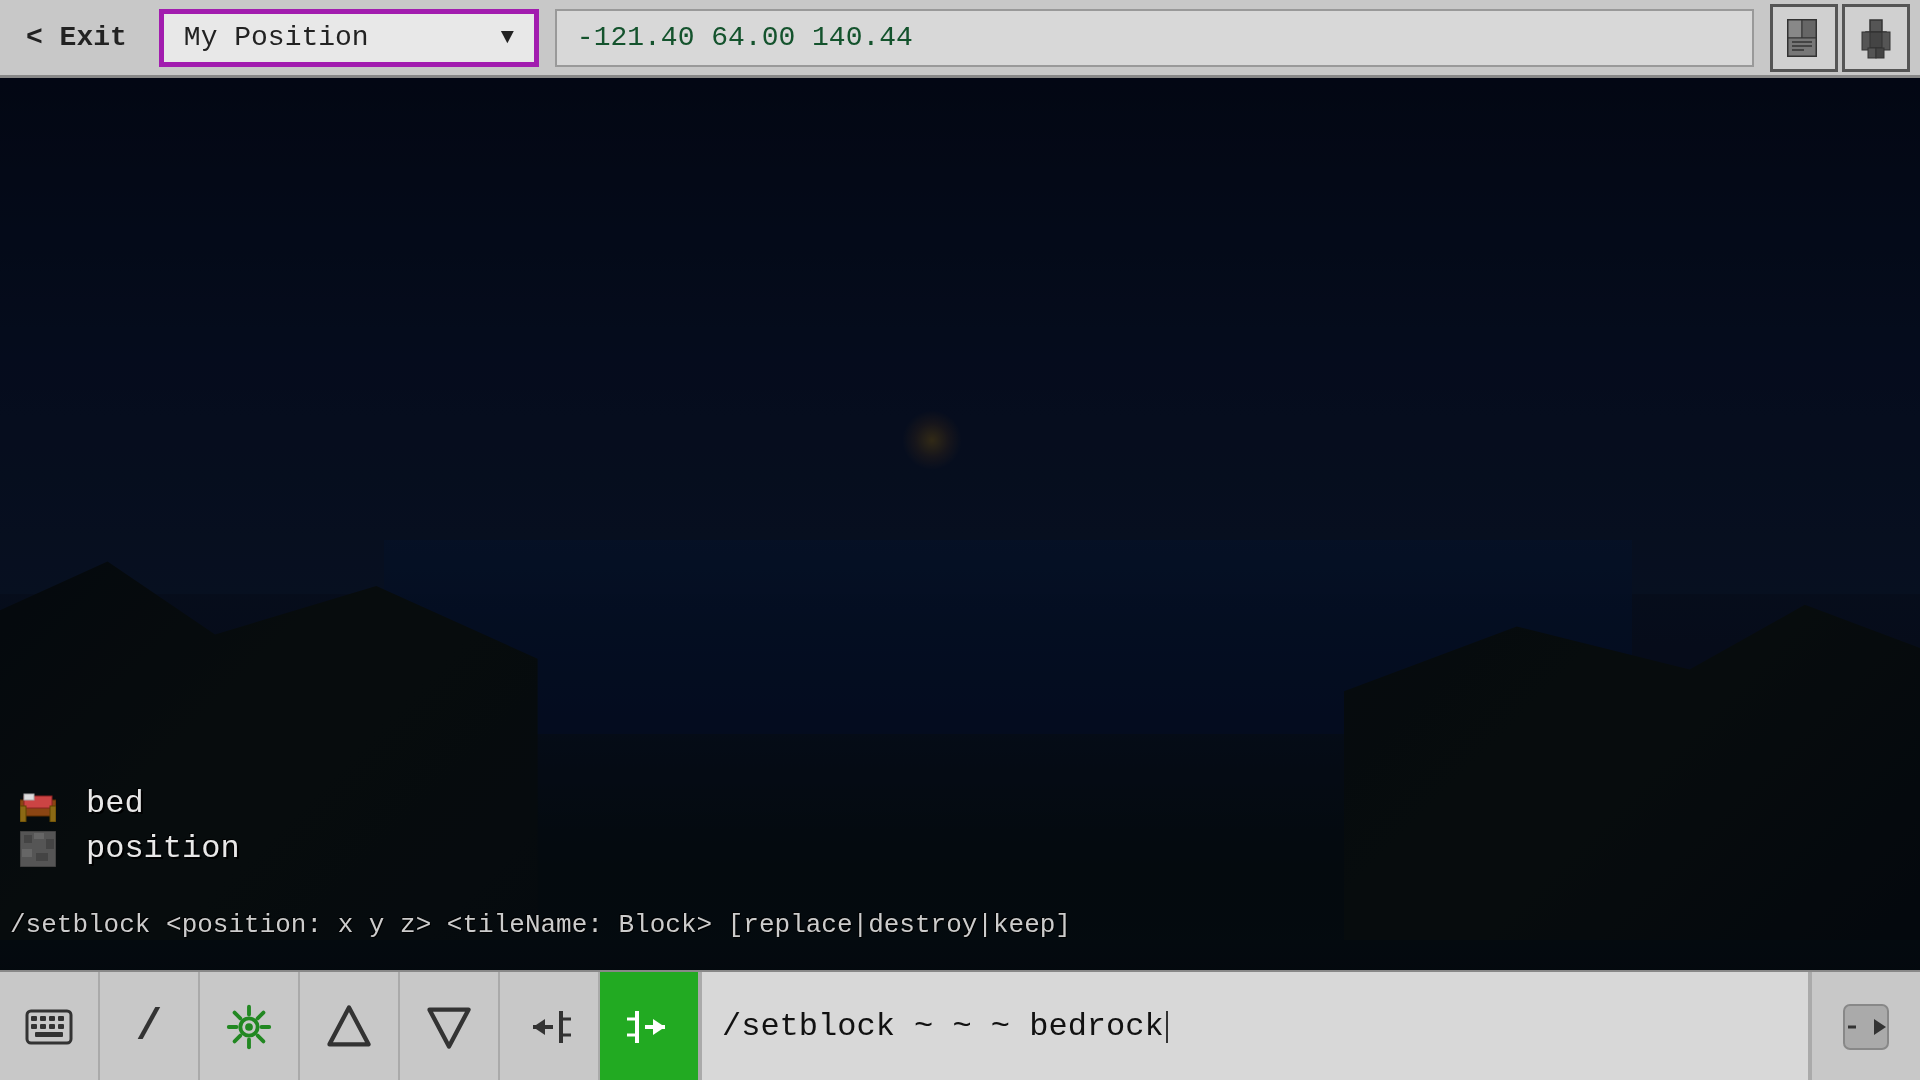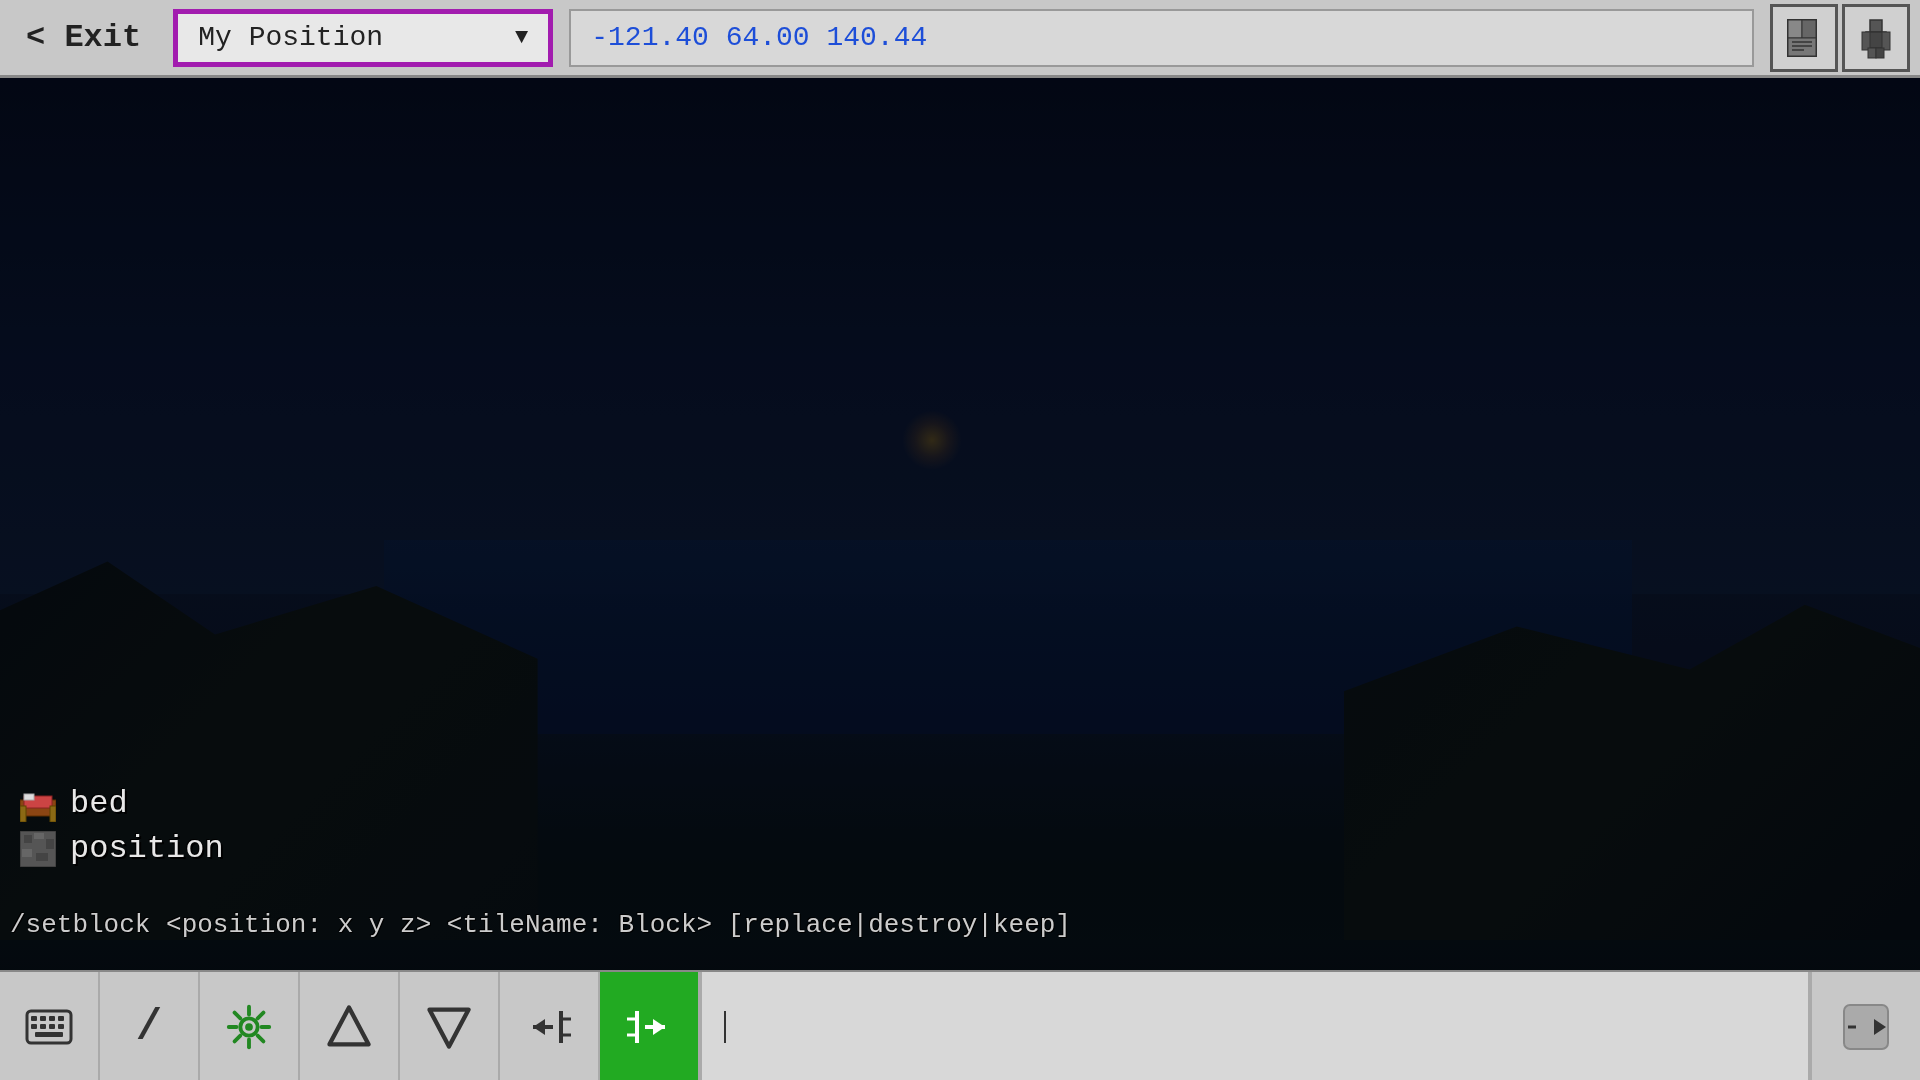--- a/index.html
+++ b/index.html
@@ -117,21 +117,21 @@
       z-index: 100;
     }
 
     #exit-button {
       display: flex;
       align-items: center;
       gap: 6px;
       background: none;
       border: none;
       font-family: 'Courier New', Courier, monospace;
-      font-size: 32px;
+      font-size: 28px;
       font-weight: bold;
       color: #222;
       cursor: pointer;
       padding: 8px 16px;
       white-space: nowrap;
     }
 
     #position-dropdown {
       display: flex;
       align-items: center;
@@ -148,21 +148,21 @@
     }
 
     #position-dropdown .dropdown-arrow {
       font-size: 22px;
       margin-left: 12px;
     }
 
     #coordinates-display {
       font-family: 'Courier New', Courier, monospace;
       font-size: 28px;
-      color: #1d4ed8;
+      color: #14532d;
       background: #d8d8d8;
       padding: 8px 20px;
       border: 2px solid #999;
       height: 58px;
       display: flex;
       align-items: center;
       flex: 1;
     }
 
     #header-icons {
@@ -188,21 +188,21 @@
       position: absolute;
       bottom: 195px;
       left: 0;
       padding: 10px 20px;
       z-index: 50;
     }
 
     .autocomplete-item {
       display: flex;
       align-items: center;
-      gap: 14px;
+      gap: 30px;
       margin-bottom: 8px;
     }
 
     .item-icon {
       width: 36px;
       height: 36px;
       display: inline-block;
       font-size: 26px;
       line-height: 36px;
       text-align: center;
@@ -452,20 +452,21 @@
     <svg width="52" height="52" viewBox="0 0 52 52">
       <rect x="12" y="10" width="4" height="32" fill="white"></rect>
       <line x1="22" y1="26" x2="42" y2="26" stroke="white" stroke-width="4"></line>
       <polygon points="42,26 30,18 30,34" fill="white"></polygon>
       <line x1="16" y1="18" x2="4" y2="18" stroke="white" stroke-width="3"></line>
       <line x1="16" y1="34" x2="4" y2="34" stroke="white" stroke-width="3"></line>
     </svg>
   </button>
 
   <div id="command-input-area">
+    <span>/setblock ~ ~ ~ bedrock</span>
     <span style="display:inline-block;width:2px;height:32px;background:#333;margin-left:2px;vertical-align:middle;"></span>
   </div>
 
   <button id="send-button">
     <svg width="52" height="52" viewBox="0 0 52 52">
       <rect x="4" y="4" width="44" height="44" rx="6" fill="#aaa" stroke="#888" stroke-width="2"></rect>
       <polygon points="16,26 34,26 34,18 46,26 34,34 34,26" fill="#333"></polygon>
       <line x1="8" y1="26" x2="16" y2="26" stroke="#333" stroke-width="3"></line>
     </svg>
   </button>

